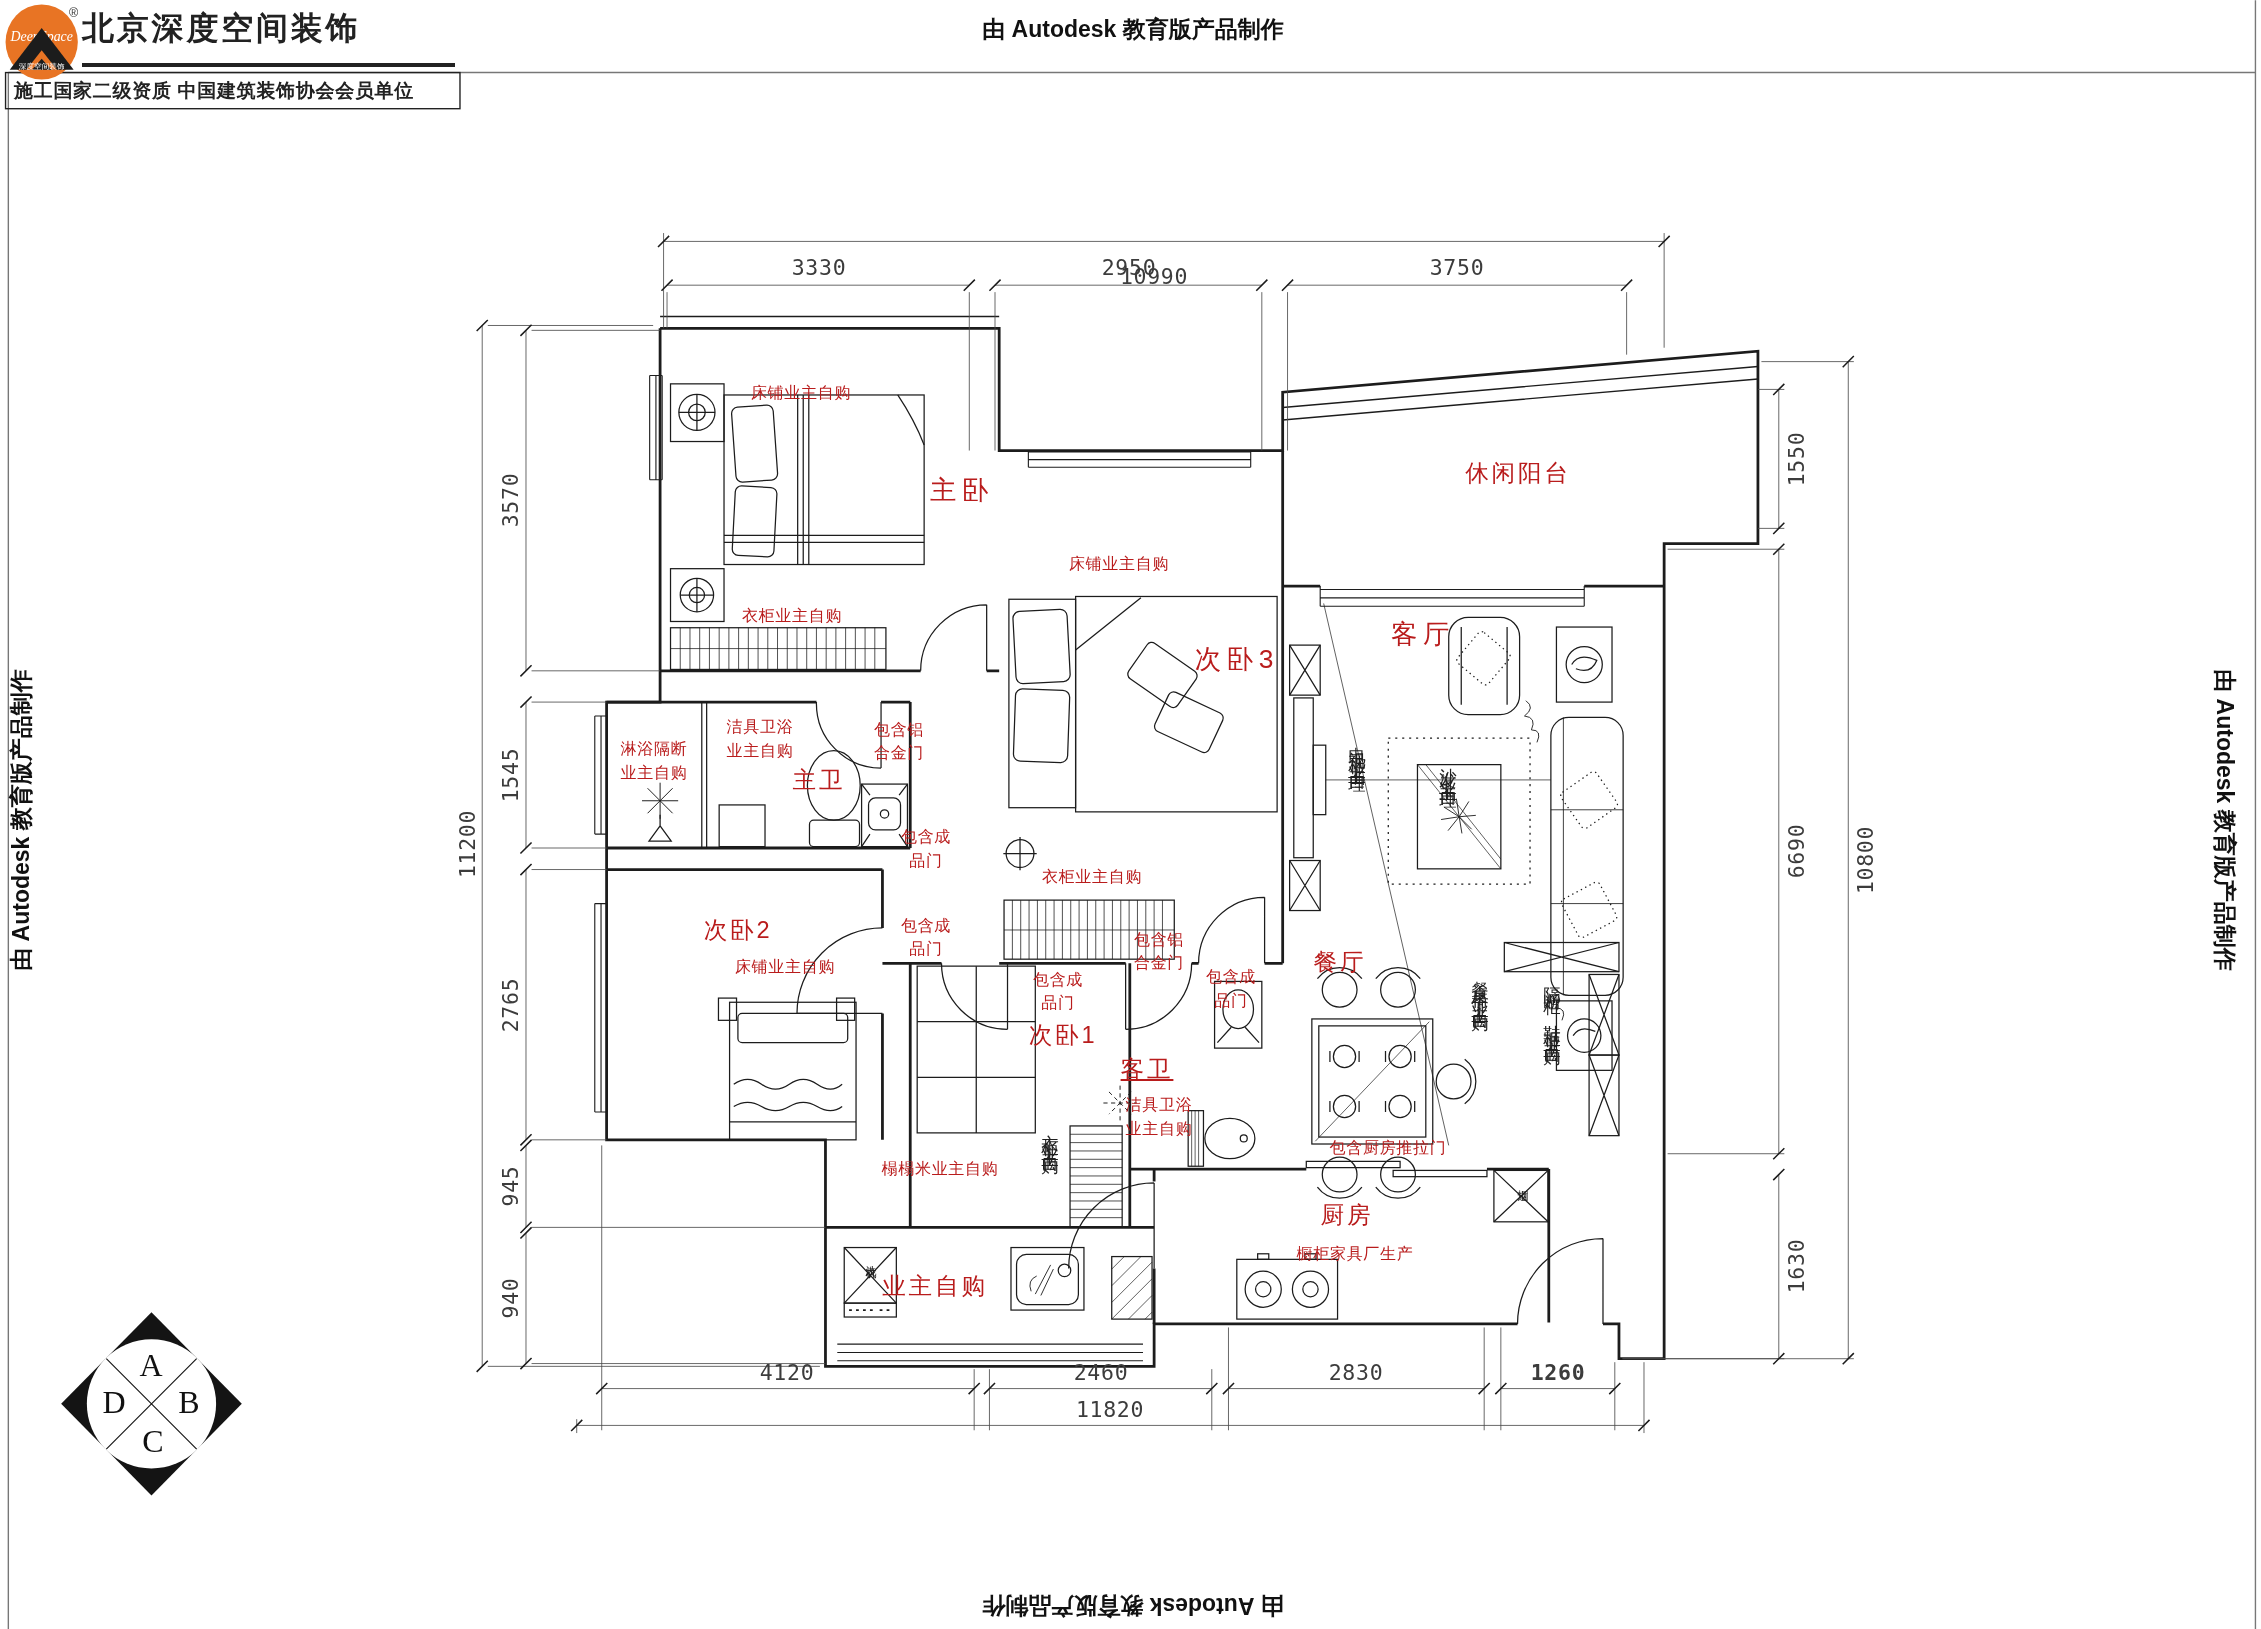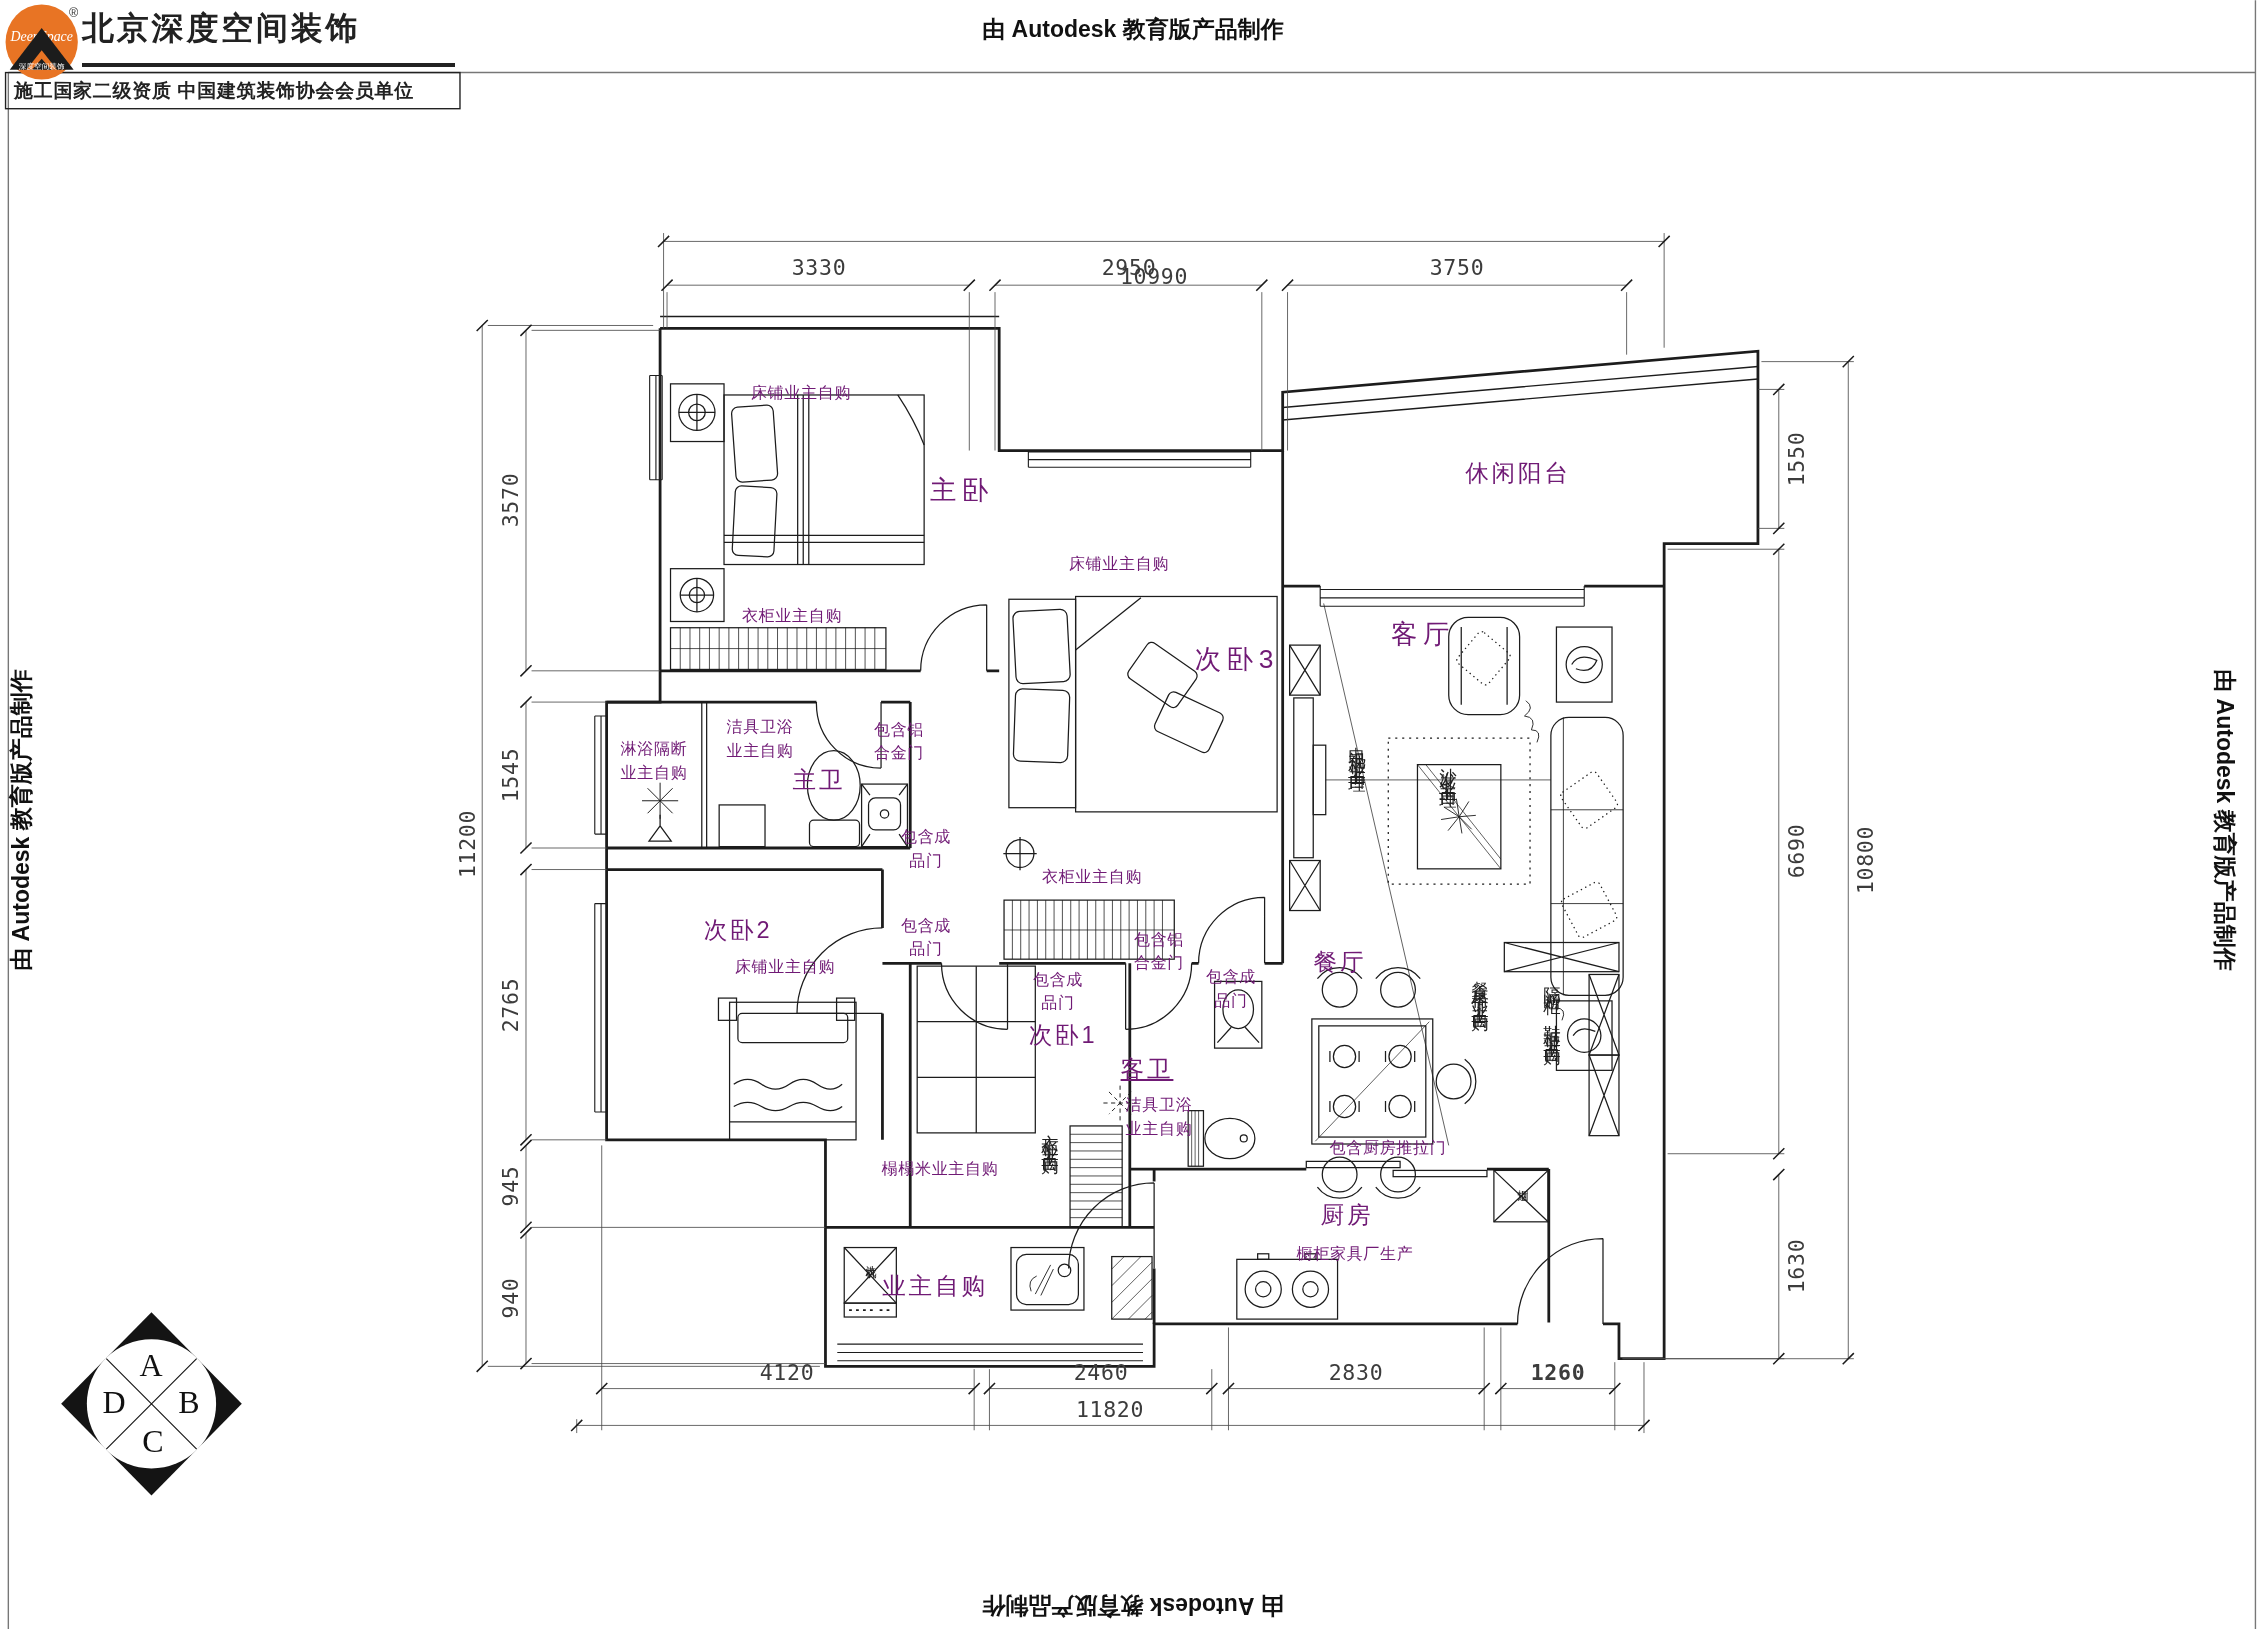--- a/index.html
+++ b/index.html
@@ -1,19 +1,19 @@
 <!DOCTYPE html>
 <html style="font-size:11px"><head>
 <meta charset="utf-8">
 <style>
   html,body{margin:0;padding:0;background:#fff;}
   #sheet{position:relative;width:2261px;height:1630px;background:#fff;overflow:hidden;
          font-family:"Liberation Sans",sans-serif;color:#1c1c1c;}
   #plan-svg{position:absolute;left:0;top:0;}
-  .lbl{position:absolute;transform:translate(-50%,-50%);white-space:nowrap;color:#701a75;}
+  .lbl{position:absolute;transform:translate(-50%,-50%);white-space:nowrap;color:#b91c1c;}
   .room{font-size:23.6px;letter-spacing:2.8px;}
   .room-big{font-size:26.4px;letter-spacing:5.6px;}
   .note{font-size:16px;letter-spacing:0.7px;}
   .vtext{position:absolute;writing-mode:vertical-rl;text-orientation:upright;
          font-size:17.4px;letter-spacing:4.9px;color:#1f1f1f;white-space:nowrap;}
   .vtiny{position:absolute;writing-mode:vertical-rl;text-orientation:upright;
          font-size:11px;letter-spacing:1.4px;color:#1f1f1f;}
   .dim{position:absolute;transform:translate(-50%,-50%);font-family:"DejaVu Sans Mono",monospace;
        font-size:21.5px;color:#3c3c3c;letter-spacing:0.7px;white-space:nowrap;}
   .dimv{transform:translate(-50%,-50%) rotate(-90deg);}

